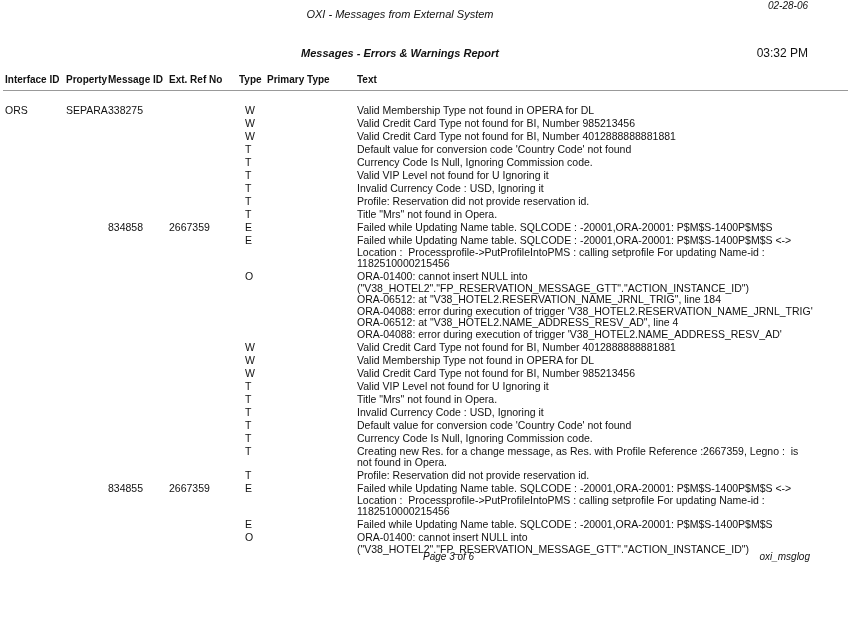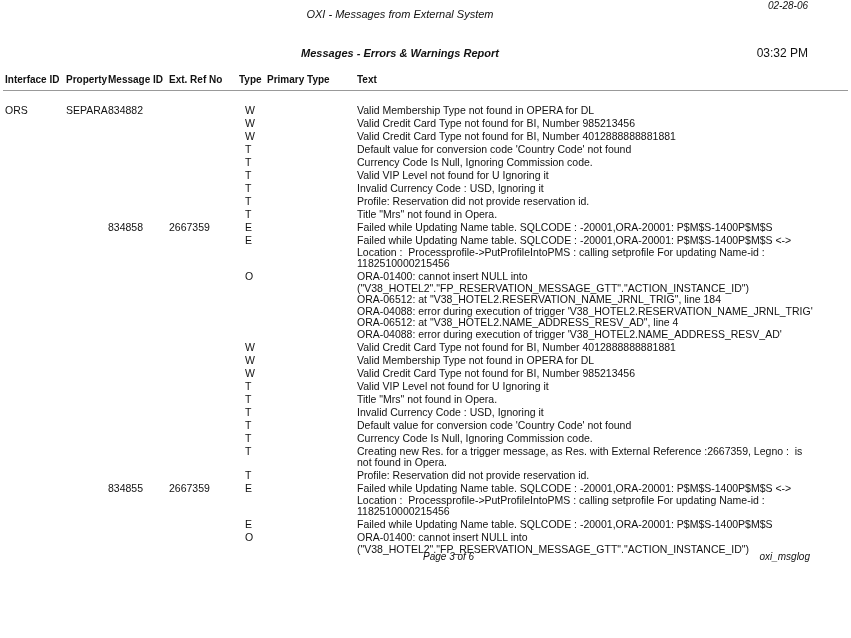--- a/index.html
+++ b/index.html
@@ -79,21 +79,21 @@
     <div class="c c-pri">Primary Type</div>
     <div class="c c-text">Text</div>
   </div>
 
   <div class="header-divider"></div>
 
   <div class="tbody" id="tbody">
       <div class="trow">
         <div class="c c-iid">ORS</div>
         <div class="c c-prop">SEPARA</div>
-        <div class="c c-mid">834882</div>
+        <div class="c c-mid">338275</div>
         <div class="c c-ext"></div>
         <div class="c c-type">W</div>
         <div class="c c-pri"></div>
         <div class="c c-text"><div class="tline">Valid Membership Type not found in OPERA for DL</div></div>
       </div>
       <div class="trow">
         <div class="c c-iid"></div>
         <div class="c c-prop"></div>
         <div class="c c-mid"></div>
         <div class="c c-ext"></div>
@@ -263,21 +263,21 @@
         <div class="c c-pri"></div>
         <div class="c c-text"><div class="tline">Currency Code Is Null, Ignoring Commission code.</div></div>
       </div>
       <div class="trow">
         <div class="c c-iid"></div>
         <div class="c c-prop"></div>
         <div class="c c-mid"></div>
         <div class="c c-ext"></div>
         <div class="c c-type">T</div>
         <div class="c c-pri"></div>
-        <div class="c c-text"><div class="tline">Creating new Res. for a trigger message, as Res. with External Reference :2667359, Legno :  is</div><div class="tline">not found in Opera.</div></div>
+        <div class="c c-text"><div class="tline">Creating new Res. for a change message, as Res. with Profile Reference :2667359, Legno :  is</div><div class="tline">not found in Opera.</div></div>
       </div>
       <div class="trow">
         <div class="c c-iid"></div>
         <div class="c c-prop"></div>
         <div class="c c-mid"></div>
         <div class="c c-ext"></div>
         <div class="c c-type">T</div>
         <div class="c c-pri"></div>
         <div class="c c-text"><div class="tline">Profile: Reservation did not provide reservation id.</div></div>
       </div>

